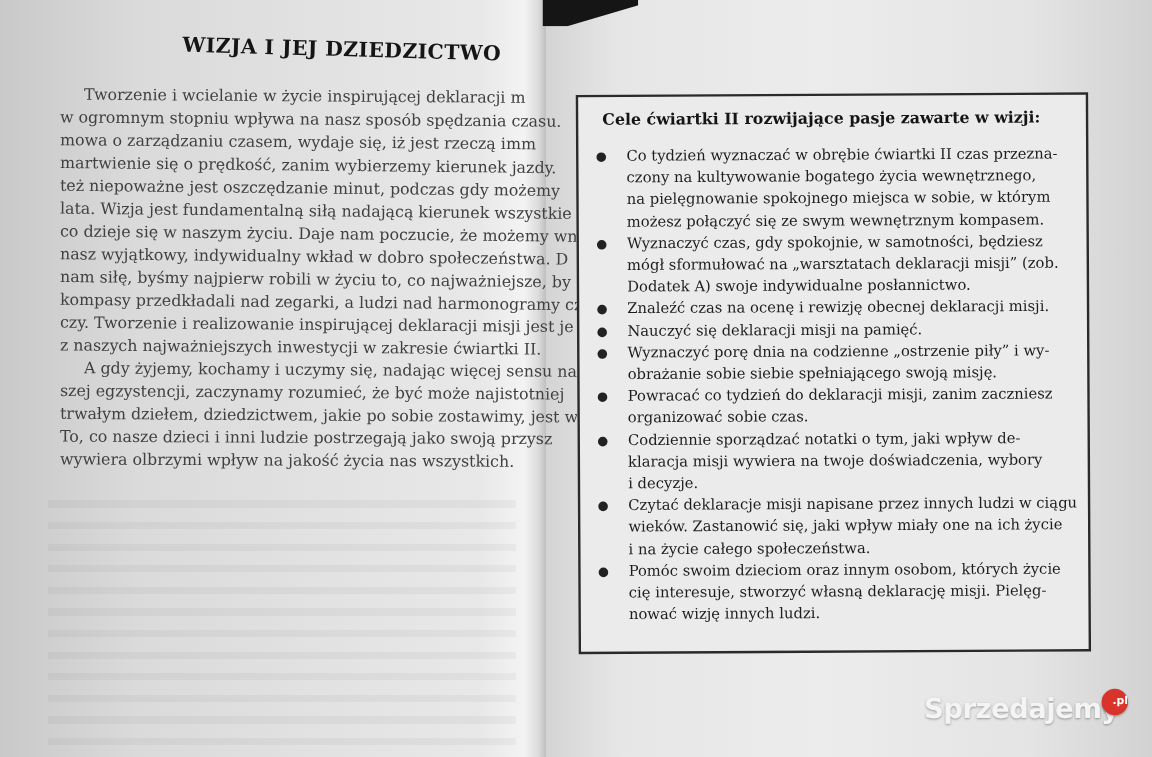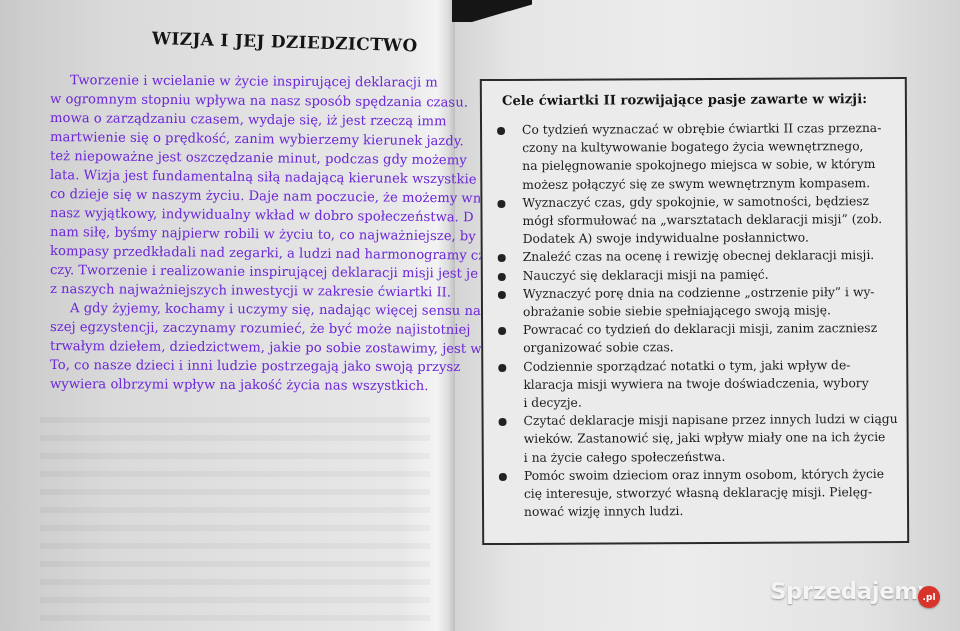--- a/index.html
+++ b/index.html
@@ -24,21 +24,21 @@
     background: linear-gradient(90deg, #d4d4d4 0%, #e6e6e6 12%, #ececec 45%, #e4e4e4 80%, #d2d2d2 100%);
   }
 
   .chapter-title {
     position: absolute; left: 152px; top: 28px; width: 280px;
     font-family: "DejaVu Serif", serif; font-weight: bold; font-size: 17px; letter-spacing: 0.3px;
     color: #151515; transform: rotate(1.6deg); transform-origin: left center; white-space: nowrap;
   }
   .body-text {
     position: absolute; left: 50px; top: 70px; width: 410px;
-    font-family: "DejaVu Serif", serif; font-size: 13.2px; line-height: 19px; color: #6d28d9;
+    font-family: "DejaVu Serif", serif; font-size: 13.2px; line-height: 19px; color: #404040;
   }
   .body-line { white-space: nowrap; display: block; transform-origin: left center; }
   .indent { padding-left: 20px; }
 
   .show-through {
     position: absolute; left: 40px; top: 405px; width: 390px; height: 220px;
     background: repeating-linear-gradient(180deg, transparent 0 12px, rgba(0,0,0,0.04) 12px 18px);
   }
 
   .goal-box {
@@ -59,21 +59,21 @@
   .ital { }
 
   .watermark {
     position: absolute; left: 770px; top: 578px; font-family: "DejaVu Sans", sans-serif; font-weight: bold;
     font-size: 23px; color: #f4f4f4; letter-spacing: -0.5px;
     text-shadow: 0 1px 2px rgba(0,0,0,0.35);
   }
   .watermark-badge {
     position: absolute; left: 918px; top: 574px; width: 22px; height: 22px; border-radius: 50%;
     background: #d9342b; color: #fff; font-family: "DejaVu Sans", sans-serif; font-weight: bold;
-    font-size: 9px; line-height: 22px; text-align: center; box-shadow: 0 1px 2px rgba(0,0,0,0.3); margin-top: 12px;
+    font-size: 9px; line-height: 22px; text-align: right; box-shadow: 0 1px 2px rgba(0,0,0,0.3);
   }
 </style>
 </head>
 <body>
 
 <div class="left-page"></div>
 <div class="show-through"></div>
 <div class="gutter-shadow"></div>
 <div class="right-page"></div>
 <div class="dark-corner"></div>

